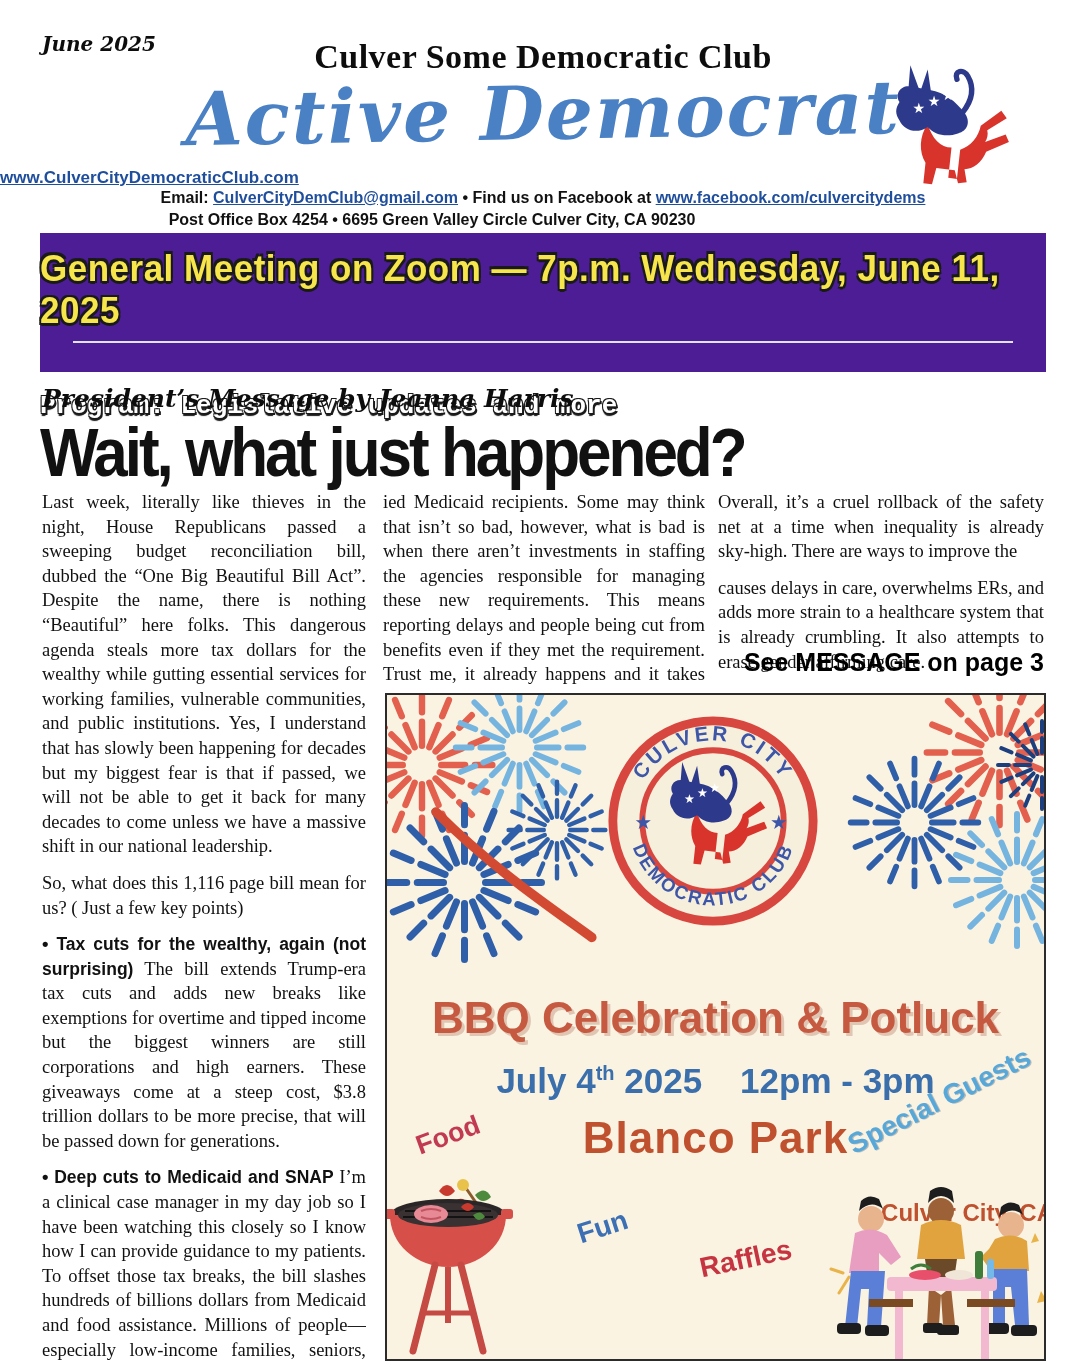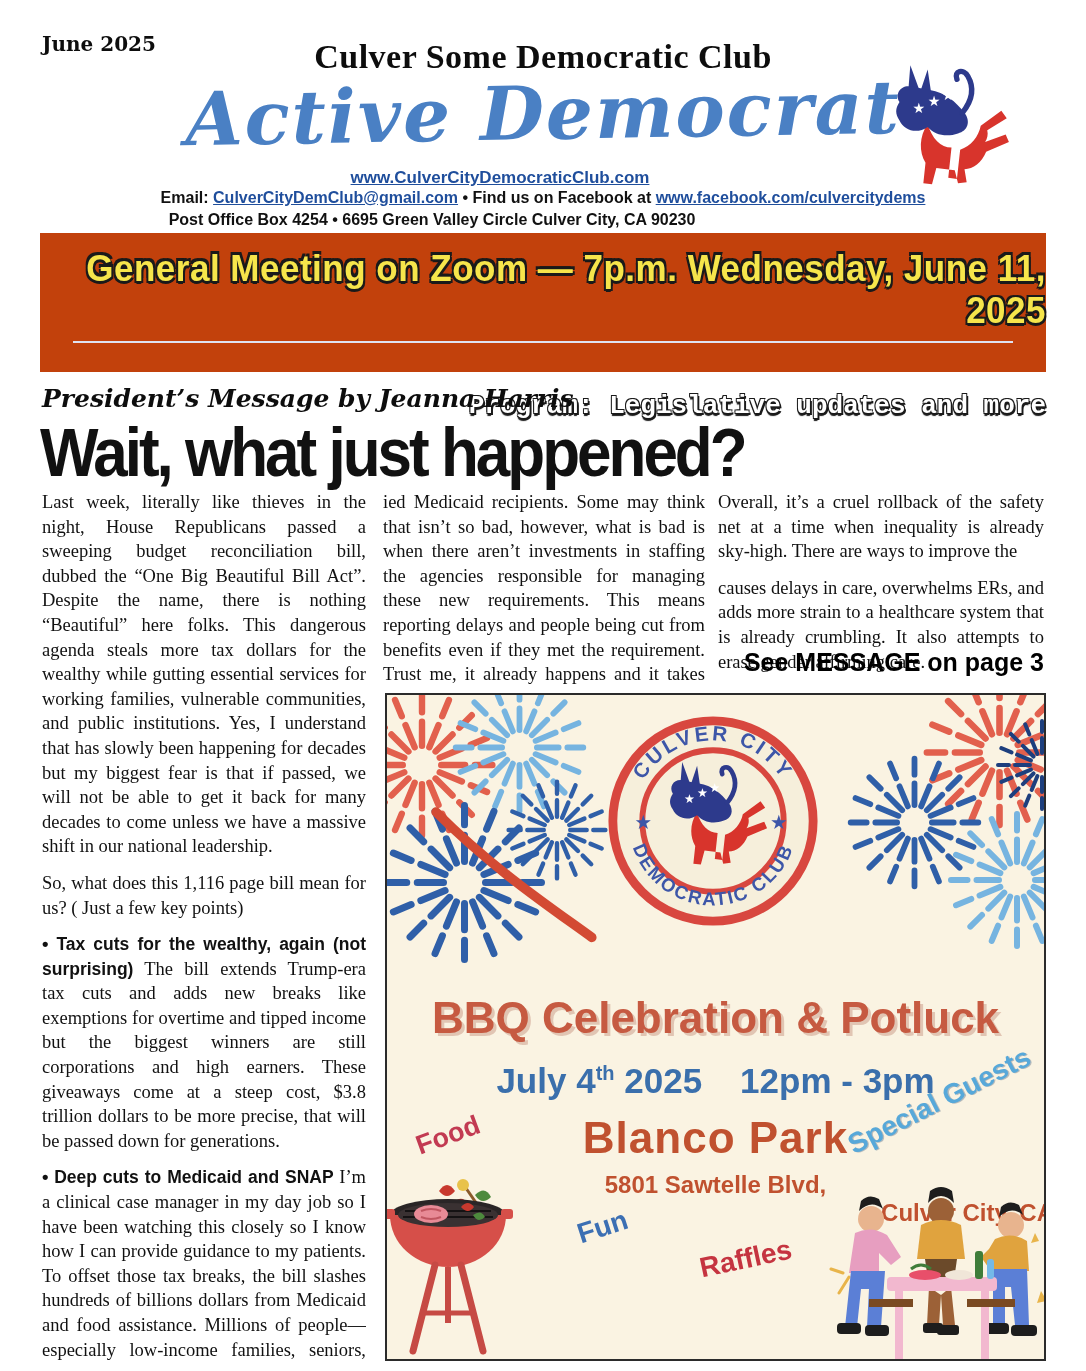--- a/index.html
+++ b/index.html
@@ -1,33 +1,33 @@
 <!DOCTYPE html>
 <html><head>
 <meta charset="utf-8">
 <style>
   * { margin:0; padding:0; box-sizing:border-box; }
   html,body { background:#ffffff; }
   body { width:1086px; height:1371px; position:relative; font-family:"Liberation Serif", serif; color:#0d0d0d; overflow:hidden; }
 
   
   .masthead { position:absolute; left:0; top:0; width:1086px; height:233px; }
-  .issue-date { position:absolute; left:42px; top:32px; font-size:20px; font-weight:bold; font-family:"DejaVu Serif", serif; }
+  .issue-date { position:absolute; left:42px; top:32px; font-size:20px; font-weight:bold; font-style:italic; font-family:"DejaVu Serif", serif; }
   .club-name { position:absolute; left:0; top:38px; width:1086px; text-align:center; font-size:34px; font-weight:bold; font-family:"Liberation Serif", serif; letter-spacing:.5px; }
   .news-title { position:absolute; left:0; top:70px; width:1086px; text-align:center; font-family:"DejaVu Serif", serif; font-style:italic; font-weight:bold; font-size:74px; color:#4a80c4; transform:rotate(-1deg); letter-spacing:2px; }
-  .website-row { position:absolute; left:0; top:168px; width:1000px; text-align:center; }
+  .website-row { position:absolute; left:0; top:168px; width:1000px; }
   a.hlink { color:#1f4e9c; font-family:"Liberation Sans", sans-serif; font-weight:bold; text-decoration:underline; cursor:pointer; }
   .website-row a { font-size:17px; }
   .contact-row { position:absolute; left:0; top:189px; width:1086px; text-align:center; font-family:"Liberation Sans", sans-serif; font-weight:bold; font-size:16px; color:#111; }
   .contact-row a { font-size:16px; }
   .address-row { position:absolute; left:0; top:211px; width:864px; text-align:center; font-family:"Liberation Sans", sans-serif; font-weight:bold; font-size:16px; color:#111; }
   .masthead-logo { position:absolute; left:880px; top:48px; width:130px; height:160px; }
 
   
-  .banner { position:absolute; left:40px; top:233px; width:1006px; height:139px; background:#c2410c; text-align:right; }
+  .banner { position:absolute; left:40px; top:233px; width:1006px; height:139px; background:#4c1d95; text-align:left; }
   .banner-l1 { margin-top:16px; font-family:"Liberation Sans", sans-serif; font-weight:bold; font-size:35px; color:#f6e54b; letter-spacing:.5px;
     text-shadow:2px 2px 0 #1a1a1a,-2px -2px 0 #1a1a1a,2px -2px 0 #1a1a1a,-2px 2px 0 #1a1a1a,0 3px 0 #1a1a1a; transform:scaleY(1.05); }
   .banner hr { border:none; border-top:2px solid #dfe3f2; width:940px; margin:12px auto 10px auto; }
   .banner-l2 { font-family:Liberation Mono, monospace; font-weight:bold; font-size:26px; color:#ffffff;
     text-shadow:2px 2px 0 #1a1a1a,-1px -1px 0 #1a1a1a,1px -1px 0 #1a1a1a,-1px 1px 0 #1a1a1a,0 3px 1px #1a1a1a;margin-top:48px; }
 
   
   .kicker { position:absolute; left:42px; top:384px; font-family:"DejaVu Serif", serif; font-style:italic; font-weight:bold; font-size:25px; }
   .headline { position:absolute; left:40px; top:412px; font-family:"Liberation Sans", sans-serif; font-weight:bold; font-size:62px; letter-spacing:-3px; transform:scale(1.0,1.12); transform-origin:left top; color:#111; }
 
@@ -190,21 +190,20 @@
     <g transform="translate(52,48) scale(0.95)">
       <use href="#donkey"></use>
     </g>
   </svg>
 
   <div class="f-title2">BBQ Celebration &amp; Potluck</div>
   <div class="f-date">
     <span>July 4</span><sup>th</sup><span> 2025</span><span class="gap"></span><span>12pm - 3pm</span>
   </div>
   <div class="f-venue">Blanco Park</div>
-  <div class="f-addr1">5801 Sawtelle Blvd,</div>
   <div class="f-addr2">Culver City, CA</div>
 
   <div class="tag tag-food">Food</div>
   <div class="tag tag-fun">Fun</div>
   <div class="tag tag-raffles">Raffles</div>
   <div class="tag tag-special">Special Guests</div>
 
   <svg class="grill-svg" viewBox="0 0 150 192">
     <line x1="78" y1="8" x2="96" y2="34" stroke="#8a5a2b" stroke-width="3"></line>
     <circle cx="80" cy="12" r="6" fill="#e8c24a"></circle>

